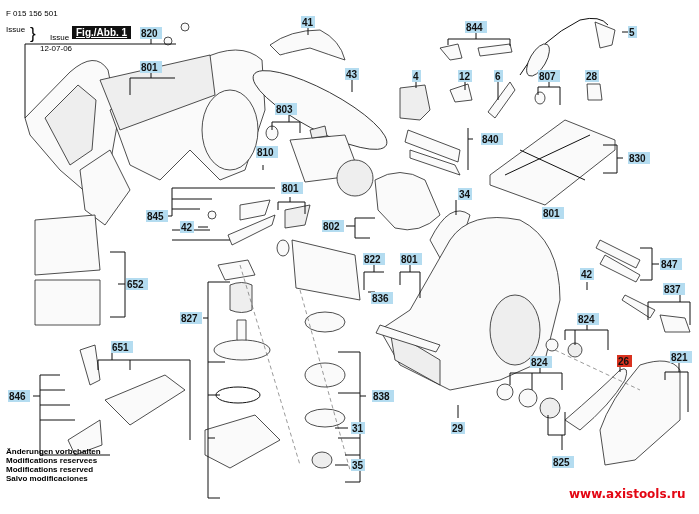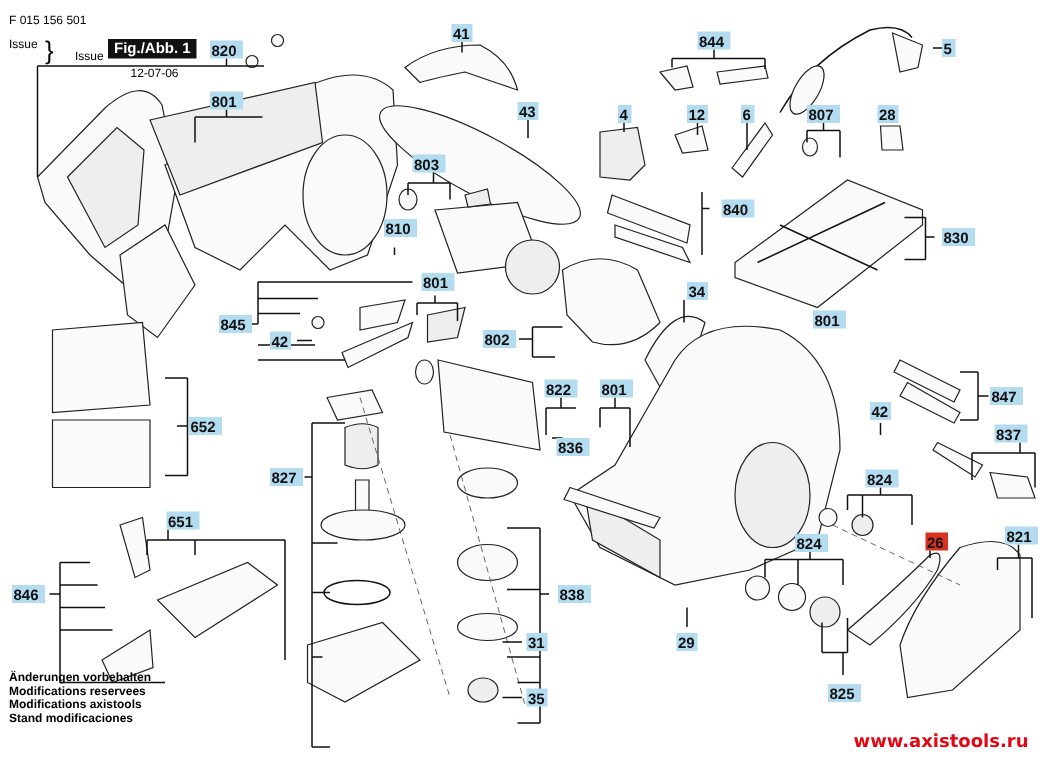--- a/index.html
+++ b/index.html
@@ -1,37 +1,37 @@
 <!DOCTYPE html>
 <html><head>
   <meta charset="utf-8">
   <style>
     html, body { margin: 0; padding: 0; background: #ffffff; }
     body { width: 699px; height: 514px; position: relative; overflow: hidden; font-family: "Liberation Sans", sans-serif; }
     .hdr { position: absolute; font-size: 8px; color: #000; }
-    .figbox { position: absolute; left: 72px; top: 26px; background: #111; color: #fff; font-weight: bold; font-size: 10px; padding: 1px 4px; }
+    .figbox { position: absolute; left: 72px; top: 26px; background: #111; color: #fff; font-weight: bold; font-size: 10px; padding: 1px 4px; text-decoration: underline; }
     .notes { position: absolute; left: 6px; top: 447px; font-size: 8px; line-height: 9px; color: #000; font-weight: bold; }
     .url { position: absolute; left: 569px; top: 487px; font-size: 12px; font-weight: bold; color: #e30613; font-family: "DejaVu Sans", sans-serif; }
     svg.diagram { position: absolute; left: 0; top: 0; }
     .lbl rect { fill: #b4dcf0; }
     .lbl text { font-family: "Liberation Sans", sans-serif; font-weight: bold; font-size: 10px; fill: #111; }
     .lbl.hl rect { fill: #d9321f; }
     .part { fill: #fafafa; stroke: #222; stroke-width: 0.8; }
     .part2 { fill: #eeeeee; stroke: #222; stroke-width: 0.8; }
     .ln { stroke: #111; stroke-width: 1; fill: none; }
     .dash { stroke: #555; stroke-width: 0.6; stroke-dasharray: 4 3; fill: none; }
   </style>
 </head>
 <body>
 
 <div class="hdr" style="left:6px; top:9px;">F 015 156 501</div>
 <div class="hdr" style="left:6px; top:25px;">Issue</div>
 <div class="hdr" style="left:6px; top:33px;margin-left:44px;">Issue</div>
 <div class="hdr" style="left:30px; top:24px; font-size:17px;">}</div>
-<div class="hdr" style="left:40px; top:44px;margin-left:47px;">12-07-06</div>
+<div class="hdr" style="left:40px; top:44px;">12-07-06</div>
 <div class="figbox">Fig./Abb. 1</div>
 
 <svg class="diagram" width="699" height="514" viewBox="0 0 699 514">
 
   <g>
     <path class="part" d="M25,118 L70,72 Q95,50 108,70 L118,120 L110,165 L95,200 L60,170 L30,135 Z"></path>
     <path class="part2" d="M45,118 L78,85 L96,100 L92,150 L70,165 Z"></path>
     <path class="part" d="M80,170 L110,150 L130,190 L105,225 L85,210 Z"></path>
   </g>
   <g>
@@ -344,17 +344,17 @@
     </g>
   <g class="lbl" transform="translate(552,456)">
       <rect width="22" height="12"></rect>
       <text x="1" y="10">825</text>
     </g>
 </svg>
 
 <div class="notes">
   <div>Änderungen vorbehalten</div>
   <div>Modifications reservees</div>
-  <div>Modifications axistools</div>
-  <div>Stand modificaciones</div>
+  <div>Modifications reserved</div>
+  <div>Salvo modificaciones</div>
 </div>
 
 <div class="url">www.axistools.ru</div>
 
 </body></html>

